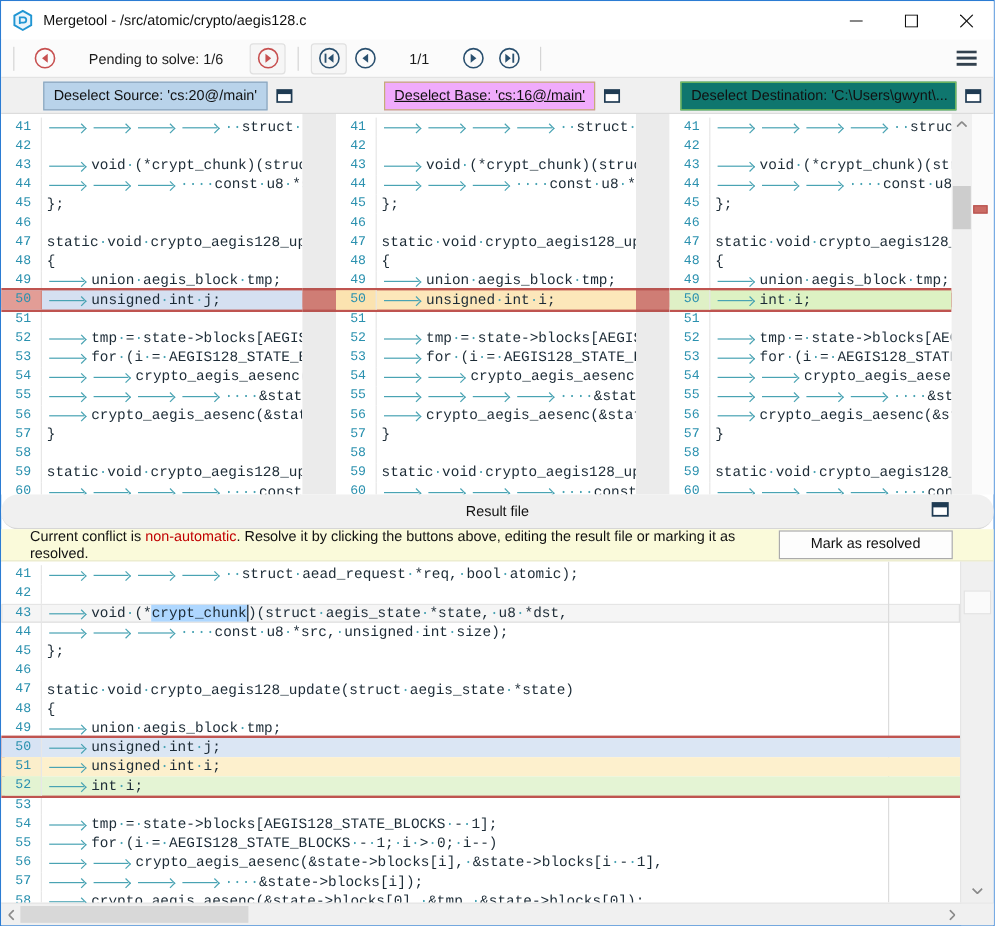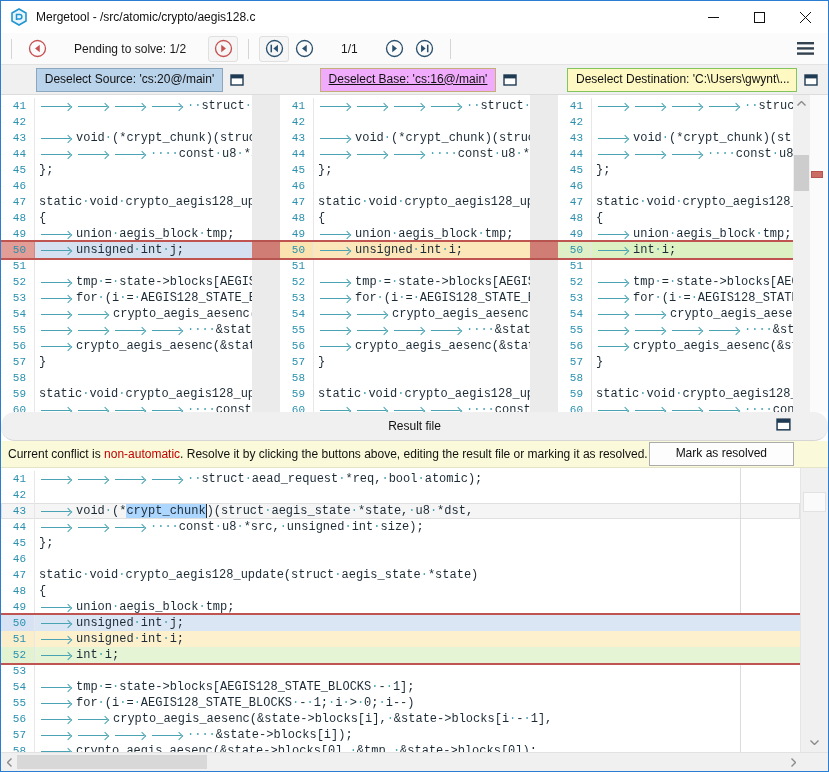--- a/index.html
+++ b/index.html
@@ -22,21 +22,21 @@
   .counter{margin:0 22px;white-space:nowrap;}
   .hamburger{margin-left:auto;margin-right:14px;}
 
   
   .pane-headers{height:29px;flex:none;display:flex;background:#f0f0f0;border-bottom:1px solid #dcdcdc;align-items:center;}
   .ph-sec{display:flex;align-items:center;justify-content:center;gap:7px;height:100%;}
   .ph-sec.s1{width:279px;}.ph-sec.s2{width:278px;}.ph-sec.s3{width:270px;}
   .hdr-btn{height:22px;line-height:20px;font-size:12px;color:#111;padding:0 8px;border:1px solid #97a6b2;white-space:nowrap;overflow:hidden;max-width:212px;text-overflow:clip;}
   .hdr-btn.src{background:#b9d3ea;border-color:#8ba6bd;}
   .hdr-btn.base{background:#f0abfc;border-color:#c4ad76;text-decoration:underline;}
-  .hdr-btn.dest{background:#fef9c3;border-color:#83c45c;}
+  .hdr-btn.dest{background:#0f766e;border-color:#83c45c;}
 
   
   .panes-row{height:317px;flex:none;display:flex;background:#fff;}
   .pane{background:#fff;overflow:hidden;padding-top:3px;position:relative;}
   .pane.p1{width:251px;}.pane.p2{width:250px;}.pane.p3{width:235px;}
   .gutter{width:28px;flex:none;background:#ebebeb;position:relative;}
   .connector{position:absolute;left:0;right:0;top:145px;height:20px;background:#cf7d75;border-top:2px solid #b85450;border-bottom:2px solid #b85450;box-sizing:border-box;}
   .vscroll-top{width:17px;flex:none;background:#f0f0f0;position:relative;}
   .vs-arrow{position:absolute;left:0;width:100%;height:16px;display:flex;align-items:center;justify-content:center;}
   .vs-thumb{position:absolute;left:1px;right:1px;background:#cdcdcd;}
@@ -58,21 +58,21 @@
   .t{display:inline-block;width:37px;height:16px;position:relative;vertical-align:top;}
   .t::before{content:"";position:absolute;left:2px;right:6px;top:8px;border-top:1px solid #49a3b3;}
   .t::after{content:"";position:absolute;right:5px;top:5.5px;width:5px;height:5px;border-top:1px solid #49a3b3;border-right:1px solid #49a3b3;transform:rotate(45deg);}
   .w{color:#49a3b3;}
   .sel{background:#aed7ff;border-right:1px solid #222;}
 
   
   .result-header{height:28px;flex:none;background:#f0f0f0;border-bottom:1px solid #d6d6d6;display:flex;align-items:center;position:relative;font-size:12px;color:#111;border-radius:14px;}
   .rh-label{position:absolute;left:0;right:0;text-align:center;}
   .rh-icon{position:absolute;right:36px;top:5px;}
-  .warning-bar{height:27px;flex:none;background:#fafada;border-bottom:1px solid #e4e4c8;display:flex;align-items:center;font-size:12px;color:#111;padding-left:7px;box-sizing:border-box;}
+  .warning-bar{height:27px;flex:none;background:#fafada;border-bottom:1px solid #e4e4c8;display:flex;align-items:center;font-size:12px;color:#111;padding-left:24px;box-sizing:border-box;}
   .warn-red{color:#c00000;}
   .resolve-btn{margin-left:auto;margin-right:34px;height:22px;line-height:20px;padding:0 26px;background:#fdfdfd;border:1px solid #ababab;font-size:12px;color:#111;white-space:nowrap;}
 
   .result-body{flex:1;display:flex;min-height:0;}
   .result-editor{flex:1;background:#fff;overflow:hidden;padding-top:3px;position:relative;}
   .ruler{position:absolute;top:0;bottom:0;left:739px;width:1px;background:#dcdcdc;}
   .result-editor .row.src{background:#dbe6f4;}
   .result-editor .row.base{background:#fdf0cd;}
   .result-editor .row.dest{background:#e4f4d4;}
   .result-editor .row.src .ln{background:#d7e3f4;}
@@ -125,21 +125,21 @@
   </div>
 
   <div class="toolbar">
     <span class="tb-sep"></span>
     <span class="icon-btn">
       <svg width="19" height="19" viewBox="0 0 20 20">
           <circle cx="10" cy="10" r="8.4" fill="none" stroke="#c75050" stroke-width="1.4"></circle>
           <polygon points="12.4,6 7.4,10 12.4,14" fill="#c75050"></polygon>
         </svg>
     </span>
-    <span class="pending">Pending to solve: 1/2</span>
+    <span class="pending">Pending to solve: 1/6</span>
     <span class="icon-btn face">
       <svg width="19" height="19" viewBox="0 0 20 20">
           <circle cx="10" cy="10" r="8.4" fill="none" stroke="#c75050" stroke-width="1.4"></circle>
           <polygon points="7.6,6 12.6,10 7.6,14" fill="#c75050"></polygon>
         </svg>
     </span>
     <span class="tb-sep"></span>
     <span class="icon-btn face">
       <svg width="19" height="19" viewBox="0 0 20 20">
           <circle cx="10" cy="10" r="8.4" fill="none" stroke="#2a506f" stroke-width="1.4"></circle>

